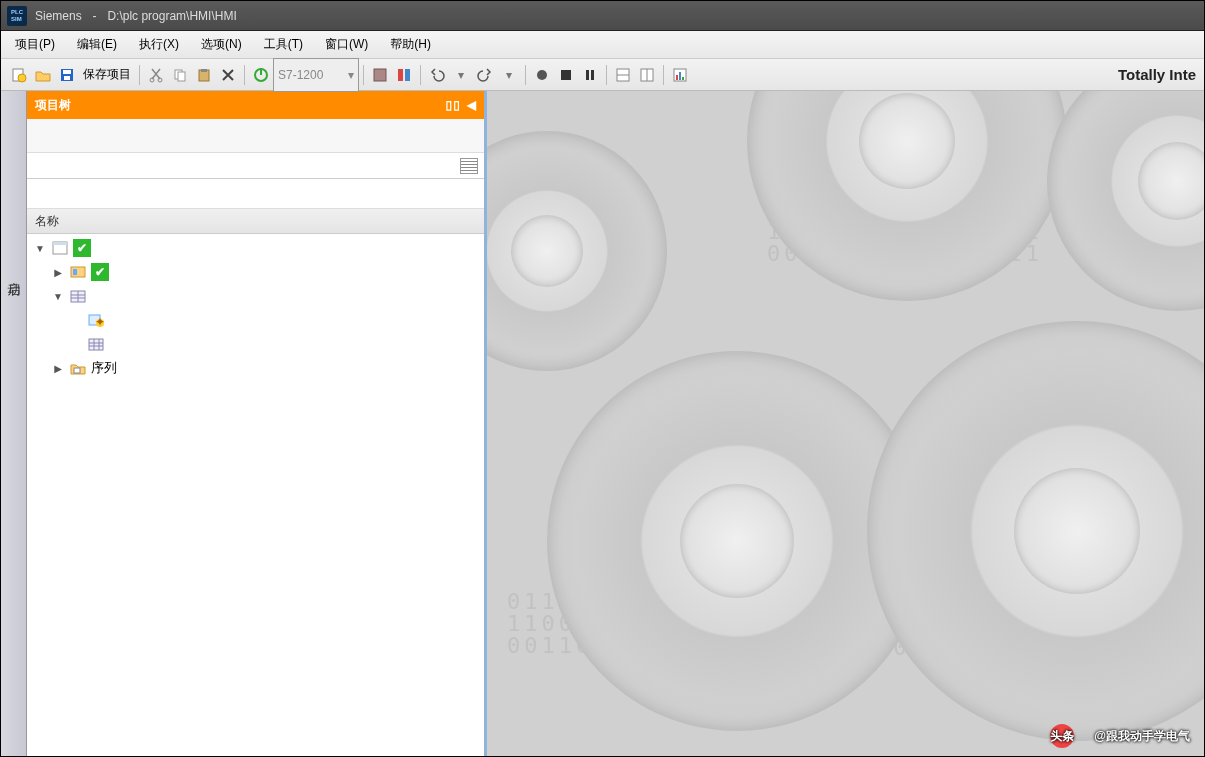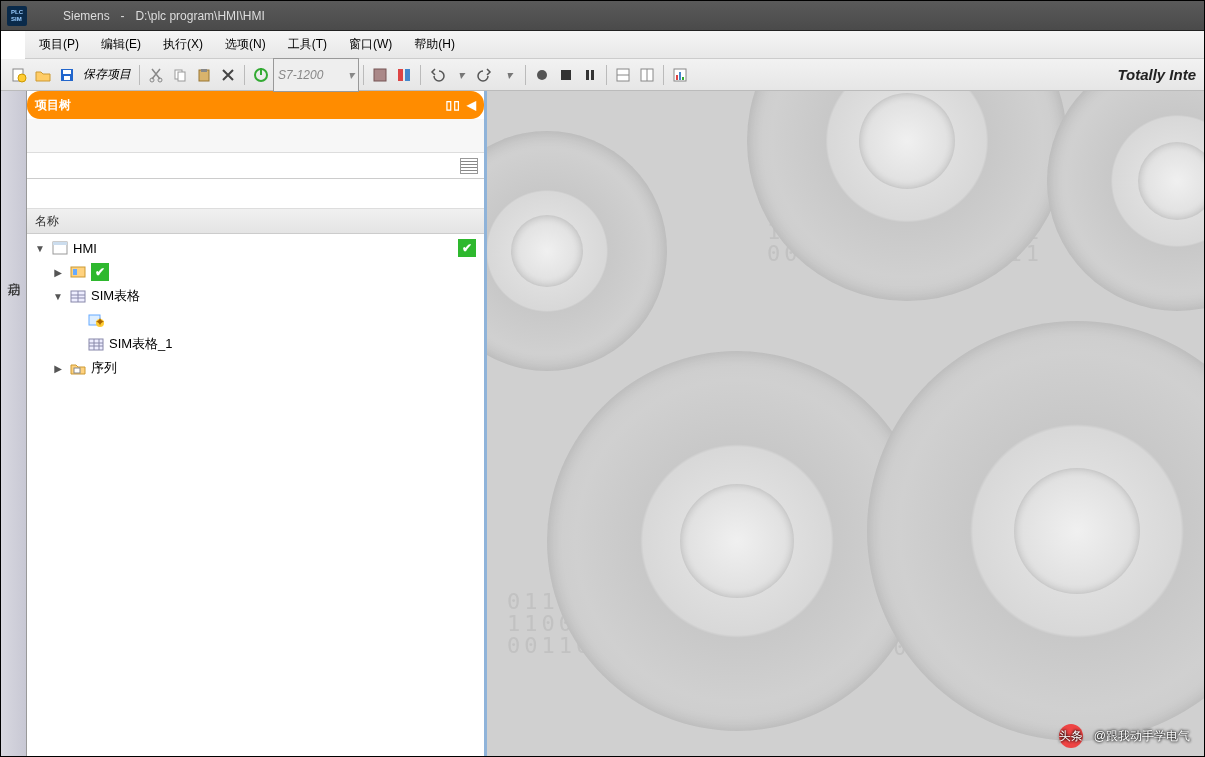--- a/index.html
+++ b/index.html
@@ -1,38 +1,38 @@
 <!DOCTYPE html>
 <html><head>
 <meta charset="utf-8">
 <style>
 * { margin: 0; padding: 0; box-sizing: border-box; font-family: "Microsoft YaHei", Arial, sans-serif; font-size: 12px; }
 body { width: 1205px; height: 757px; overflow: hidden; background: #fff; border: 1px solid #000; }
 
 .titlebar { height: 30px; background: linear-gradient(#5a5a5a, #4a4a4a); display: flex; align-items: center; padding: 0 6px; color: #ddd; border-bottom: 1px solid #222; }
 .titlebar .logo { width: 20px; height: 20px; background: #0a2a4a; color: #9cf; display: flex; flex-direction: column; align-items: center; justify-content: center; font-size: 6px; font-weight: bold; line-height: 7px; margin-right: 8px; border-radius: 2px; }
-.titlebar .title { font-size: 13px; margin-left: 28px; }
-
-.menubar { height: 28px; background: linear-gradient(#f5f5f5, #e8e8e8); display: flex; align-items: center; padding: 0 8px; border-bottom: 1px solid #ccc; margin-left: 24px; }
+.titlebar .title { font-size: 13px; }
+
+.menubar { height: 28px; background: linear-gradient(#f5f5f5, #e8e8e8); display: flex; align-items: center; padding: 0 8px; border-bottom: 1px solid #ccc; }
 .menubar .item { padding: 4px 6px; margin-right: 10px; cursor: default; }
 
-.toolbar { height: 32px; background: linear-gradient(#f2f2f2, #e6e6e6); display: flex; align-items: center; padding: 0 6px; border-bottom: 1px solid #bbb; position: relative; font-style: italic; }
+.toolbar { height: 32px; background: linear-gradient(#f2f2f2, #e6e6e6); display: flex; align-items: center; padding: 0 6px; border-bottom: 1px solid #bbb; position: relative; }
 .toolbar .btn { width: 22px; height: 22px; margin: 0 1px; display: flex; align-items: center; justify-content: center; border: 1px solid transparent; border-radius: 2px; }
 .toolbar .sep { width: 1px; height: 20px; background: #bbb; margin: 0 4px; }
 .toolbar .lbl { padding: 0 4px; }
 .toolbar .dropdown { height: 22px; border: 1px solid #999; background: #eee; display: flex; align-items: center; padding: 16px 4px; color: #888; min-width: 86px; justify-content: space-between; }
 .toolbar .right-text { position: absolute; right: 0; padding-right: 8px; font-size: 15px; font-weight: bold; color: #222; }
 
 .main { display: flex; height: calc(100% - 90px); }
 
 .sidetab { width: 26px; background: linear-gradient(90deg, #d8d8e0, #c8c8d4); border-right: 1px solid #999; display: flex; flex-direction: column; align-items: center; padding-top: 180px; }
 .sidetab .vtext { writing-mode: vertical-rl; font-size: 13px; letter-spacing: 2px; color: #333; }
 
 .panel { width: 460px; display: flex; flex-direction: column; border-right: 3px solid #8fb3d9; background: #fff; }
-.panel-header { height: 28px; background: #ff8c00; color: #fff; display: flex; align-items: center; justify-content: space-between; padding: 0 8px; font-size: 14px; font-weight: bold; border-radius: 13px; }
+.panel-header { height: 28px; background: #ff8c00; color: #fff; display: flex; align-items: center; justify-content: space-between; padding: 0 8px; font-size: 14px; font-weight: bold; }
 .panel-header .icons { display: flex; gap: 6px; align-items: center; }
 .panel-spacer { height: 34px; border-bottom: 1px solid #ddd; background: #f7f7f7; }
 .panel-filter { height: 26px; border-bottom: 1px solid #ccc; display: flex; align-items: center; justify-content: flex-end; padding: 0 6px; background: #fff; }
 .panel-filter .ficon { width: 18px; height: 16px; border: 1px solid #999; background: repeating-linear-gradient(#fff, #fff 2px, #888 2px, #888 3px); }
 
 .tree-wrap { flex: 1; overflow: auto; }
 .tree-header { height: 22px; background: linear-gradient(#f0f0f0, #e4e4e4); border-bottom: 1px solid #ccc; display: flex; align-items: center; padding: 12px 8px; color: #333; }
 .tree { padding: 2px 0; }
 .tree-row { height: 24px; display: flex; align-items: center; padding-right: 4px; }
 .tw { width: 14px; height: 14px; display: flex; align-items: center; justify-content: center; color: #555; font-size: 10px; cursor: default; }
@@ -40,21 +40,21 @@
 .tlabel { flex: 1; font-size: 13px; }
 .tcheck { width: 18px; height: 18px; background: #2eb82e; display: flex; align-items: center; justify-content: center; color: #fff; font-weight: bold; margin-right: 4px; }
 .indent { display: inline-block; }
 
 .content { flex: 1; position: relative; background: #d0d0d0; overflow: hidden; }
 .gear { position: absolute; border-radius: 50%; background: radial-gradient(circle, #e8e8e8 0%, #d8d8d8 35%, #c8c8c8 36%, #d0d0d0 60%, #c4c4c4 100%); box-shadow: inset 0 0 15px rgba(0,0,0,0.15); }
 .gear::before { content: ""; position: absolute; inset: -12%; background: repeating-conic-gradient(#c0c0c0 0deg 12deg, transparent 12deg 24deg); border-radius: 50%; z-index: -1; -webkit-mask: radial-gradient(circle, transparent 55%, #000 56%); mask: radial-gradient(circle, transparent 55%, #000 56%); }
 .gear::after { content: ""; position: absolute; inset: 35%; border-radius: 50%; background: radial-gradient(circle, #f0f0f0, #d8d8d8); box-shadow: inset 0 0 8px rgba(0,0,0,0.2); }
 .content .digits { position: absolute; color: rgba(150,150,150,0.25); font-family: monospace; font-size: 22px; line-height: 22px; letter-spacing: 4px; white-space: pre; pointer-events: none; }
 
-.watermark { position: absolute; bottom: 8px; right: 14px; color: #fff; font-size: 22px; font-weight: normal; text-shadow: 0 0 3px #000, 0 0 3px #000; display: flex; align-items: center; gap: 11px; }
+.watermark { position: absolute; bottom: 8px; right: 14px; color: #fff; font-size: 22px; font-weight: bold; text-shadow: 0 0 3px #000, 0 0 3px #000; display: flex; align-items: center; gap: 20px; }
 .watermark .wicon { width: 24px; height: 24px; border-radius: 50%; background: #e44; color: #fff; display: flex; align-items: center; justify-content: center; font-size: 12px; }
 
 svg { display: block; }
 </style>
 </head>
 <body>
 
 <div class="titlebar">
   <div class="logo">PLC<br>SIM</div>
   <span class="title">
@@ -229,21 +229,20 @@
 
         <div class="tree-row">
           <span class="indent" style="width:6px"></span>
           <span class="tw">▼</span>
           <span class="ticon">
             <svg width="16" height="14">
                 <rect x="1" y="1" width="14" height="12" fill="#fff" stroke="#999"></rect>
                 <rect x="1" y="1" width="14" height="3" fill="#cde"></rect>
               </svg>
           </span>
-          <span class="tlabel">HMI</span>
           <span class="tcheck">✔</span>
         </div>
 
         <div class="tree-row">
           <span class="indent" style="width:24px"></span>
           <span class="tw">▶</span>
           <span class="ticon">
             <svg width="16" height="14">
                 <rect x="1" y="2" width="14" height="10" fill="#ffd27f" stroke="#cc9933"></rect>
                 <rect x="3" y="4" width="4" height="6" fill="#6af"></rect>
@@ -256,21 +255,20 @@
           <span class="indent" style="width:24px"></span>
           <span class="tw">▼</span>
           <span class="ticon">
             <svg width="16" height="14">
                 <rect x="1" y="2" width="14" height="11" fill="#eef" stroke="#88a"></rect>
                 <line x1="1" y1="6" x2="15" y2="6" stroke="#88a"></line>
                 <line x1="1" y1="9" x2="15" y2="9" stroke="#88a"></line>
                 <line x1="8" y1="2" x2="8" y2="13" stroke="#88a"></line>
               </svg>
           </span>
-          <span class="tlabel">SIM表格</span>
         </div>
 
         <div class="tree-row">
           <span class="indent" style="width:56px"></span>
           <span class="ticon">
             <svg width="16" height="14">
                 <rect x="1" y="2" width="11" height="10" fill="#def" stroke="#6af"></rect>
                 <circle cx="12" cy="10" r="4" fill="#ffcc33"></circle>
                 <text x="12" y="13" font-size="7" text-anchor="middle" fill="#a60">✦</text>
               </svg>
@@ -281,21 +279,20 @@
           <span class="indent" style="width:56px"></span>
           <span class="ticon">
             <svg width="16" height="14">
                 <rect x="1" y="2" width="14" height="11" fill="#eef" stroke="#88a"></rect>
                 <line x1="1" y1="6" x2="15" y2="6" stroke="#88a"></line>
                 <line x1="1" y1="9" x2="15" y2="9" stroke="#88a"></line>
                 <line x1="6" y1="2" x2="6" y2="13" stroke="#88a"></line>
                 <line x1="11" y1="2" x2="11" y2="13" stroke="#88a"></line>
               </svg>
           </span>
-          <span class="tlabel">SIM表格_1</span>
         </div>
 
         <div class="tree-row">
           <span class="indent" style="width:24px"></span>
           <span class="tw">▶</span>
           <span class="ticon">
             <svg width="16" height="14">
                 <path d="M1 4h5l2 2h7v7H1z" fill="#ffd27f" stroke="#cc9933"></path>
                 <rect x="4" y="7" width="6" height="5" fill="#fff" stroke="#888"></rect>
               </svg>

